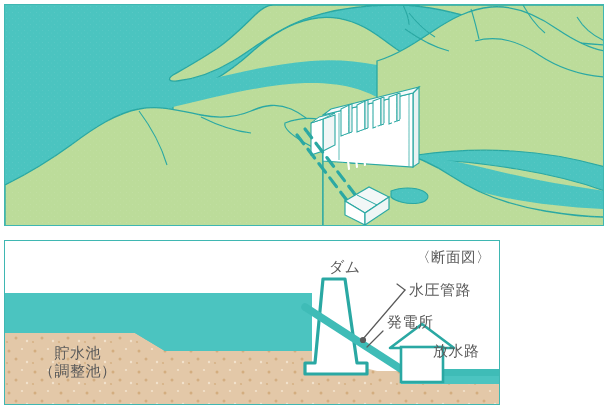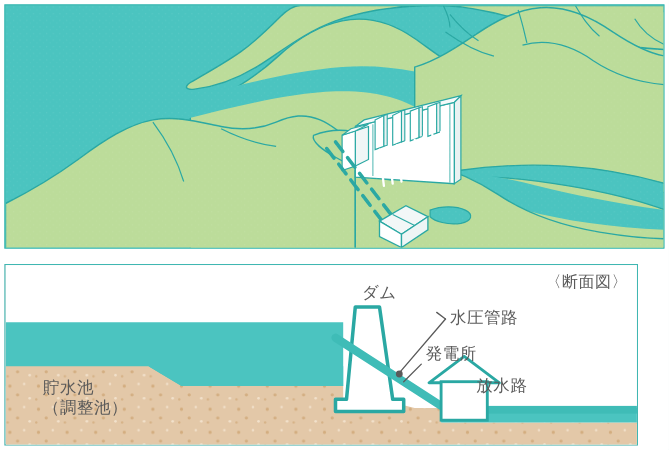--- a/index.html
+++ b/index.html
@@ -34,43 +34,43 @@
   }
   #panel-aerial svg, #panel-section svg {
     display: block;
   }
 
   
   #panel-section {
     position: absolute;
     left: 4px;
     top: 240px;
-    width: 576px;
+    width: 496px;
     height: 165px;
     border: 1.5px solid #3fb7b2;
     box-sizing: border-box;
     overflow: hidden;
-    background: #e5e5e5;
+    background: #eab308;
   }
 
   
   .lbl {
     position: absolute;
     color: #5a5a5a;
     font-size: 15px;
     line-height: 1.18;
     white-space: pre;
     letter-spacing: 0.5px;
   }
   .lbl-title {
     font-size: 14.5px;
     color: #5a5a5a;
     letter-spacing: 0.5px;
   }
-  .lbl-2line { text-align: left; }
+  .lbl-2line { text-align: center; }
 
   #lbl-section-title { right: 8px; top: 8px; }
   #lbl-dam          { left: 312px; top: 17px; margin-left: 12px; }
   #lbl-penstock     { left: 404px; top: 40px; text-align: right; }
   #lbl-powerplant   { left: 382px; top: 72px; }
   #lbl-outlet       { left: 428px; top: 101px; text-align: center; }
   #lbl-reservoir    { left: 34px;  top: 103px; }
 </style>
 </head>
 <body>

